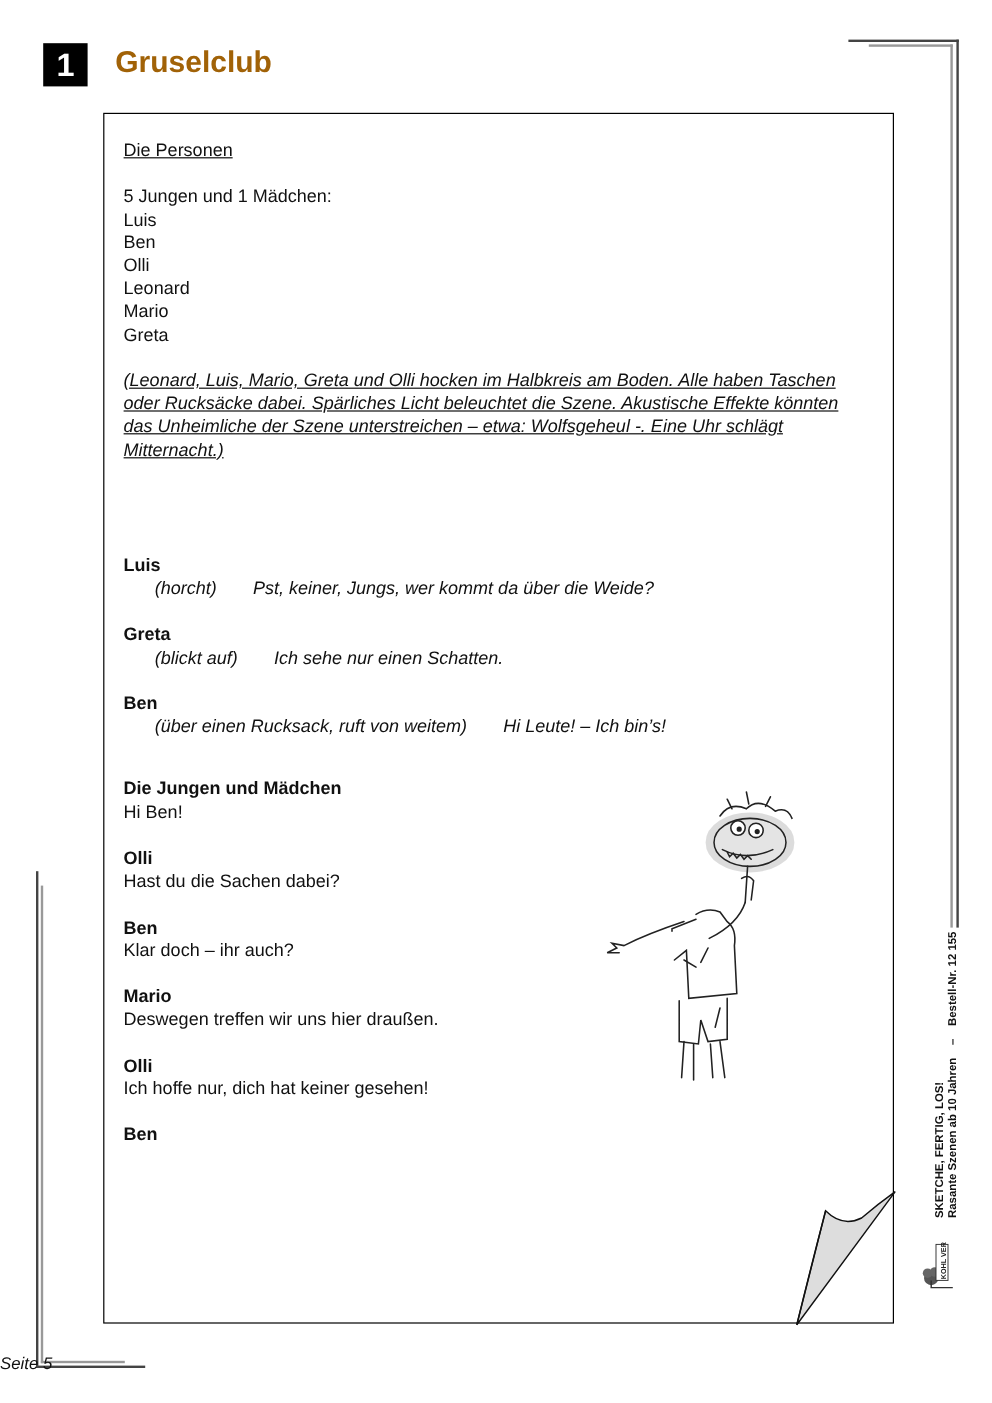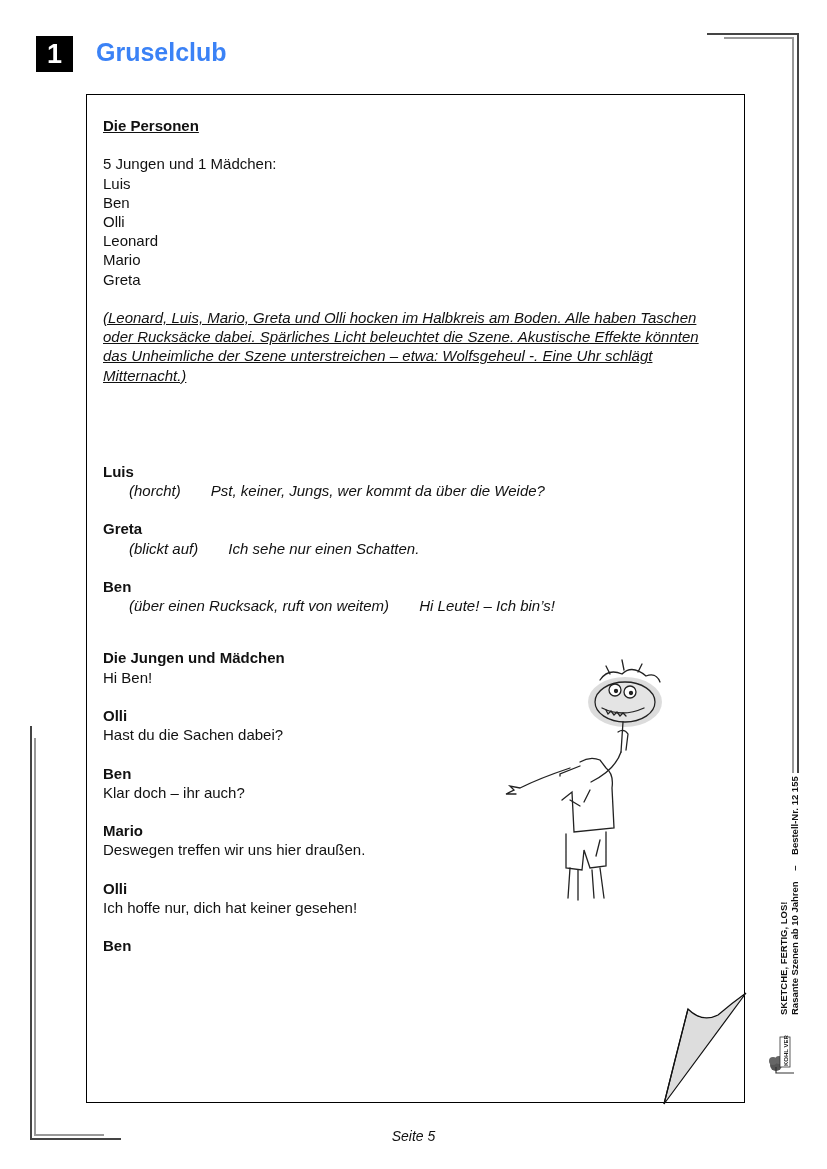--- a/index.html
+++ b/index.html
@@ -1,33 +1,33 @@
 <!DOCTYPE html>
 <html><head>
 <meta charset="utf-8">
 <style>
   html,body{margin:0;padding:0;background:#fff;}
   body{width:827px;height:1169px;position:relative;overflow:hidden;font-family:"Liberation Sans",sans-serif;color:#111;}
   .num-badge{position:absolute;left:36px;top:36px;width:37px;height:36px;background:#000;color:#fff;font-weight:bold;font-size:27px;display:flex;align-items:center;justify-content:center;}
-  .title{position:absolute;left:96px;top:38px;font-size:25px;font-weight:bold;color:#3b82f6;}
+  .title{position:absolute;left:96px;top:38px;font-size:25px;font-weight:bold;color:#a16207;}
   .line{position:absolute;}
   .frame{position:absolute;left:86px;top:94px;width:659px;height:1009px;border:1.3px solid #000;box-sizing:border-box;background:#fff;}
   .content{position:absolute;left:103px;top:116px;width:630px;font-size:15px;line-height:19.2px;}
   .content p{margin:0;}
-  .heading{font-weight:bold;text-decoration:underline;}
+  .heading{font-weight:normal;text-decoration:underline;}
   .gap{height:19.2px;}
   .gap-lg{height:77px;}
   .speaker{font-weight:bold;}
   .it{font-style:italic;margin-left:26px;}
   .curl{position:absolute;left:650px;top:975px;}
   .figure{position:absolute;left:500px;top:650px;}
   .side-text{position:absolute;left:778px;top:1015px;transform-origin:0 0;transform:rotate(-90deg);white-space:nowrap;font-size:9.5px;line-height:11px;}
   .side-text b{font-weight:bold;}
   .logo{position:absolute;left:766px;top:1035px;}
-  .footer{position:absolute;left:0;width:827px;top:1128px;text-align:center;font-style:italic;font-size:14px;}
+  .footer{position:absolute;left:0;width:827px;top:1128px;font-style:italic;font-size:14px;}
 </style>
 </head>
 <body>
 
 <div class="line" style="left:707px;top:33px;width:92px;height:2px;background:#444;"></div>
 <div class="line" style="left:797px;top:33px;width:2px;height:740px;background:#444;"></div>
 <div class="line" style="left:724px;top:37px;width:70px;height:2px;background:#999;"></div>
 <div class="line" style="left:792px;top:37px;width:2px;height:736px;background:#999;"></div>
 
 <div class="line" style="left:30px;top:726px;width:2px;height:414px;background:#444;"></div>

